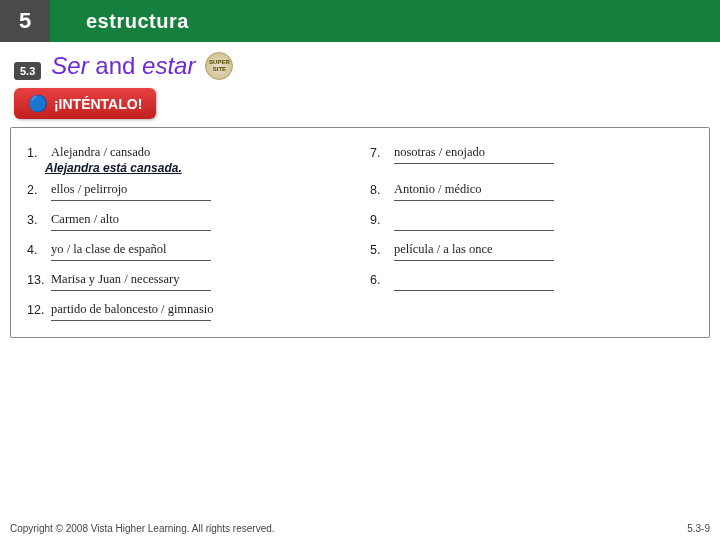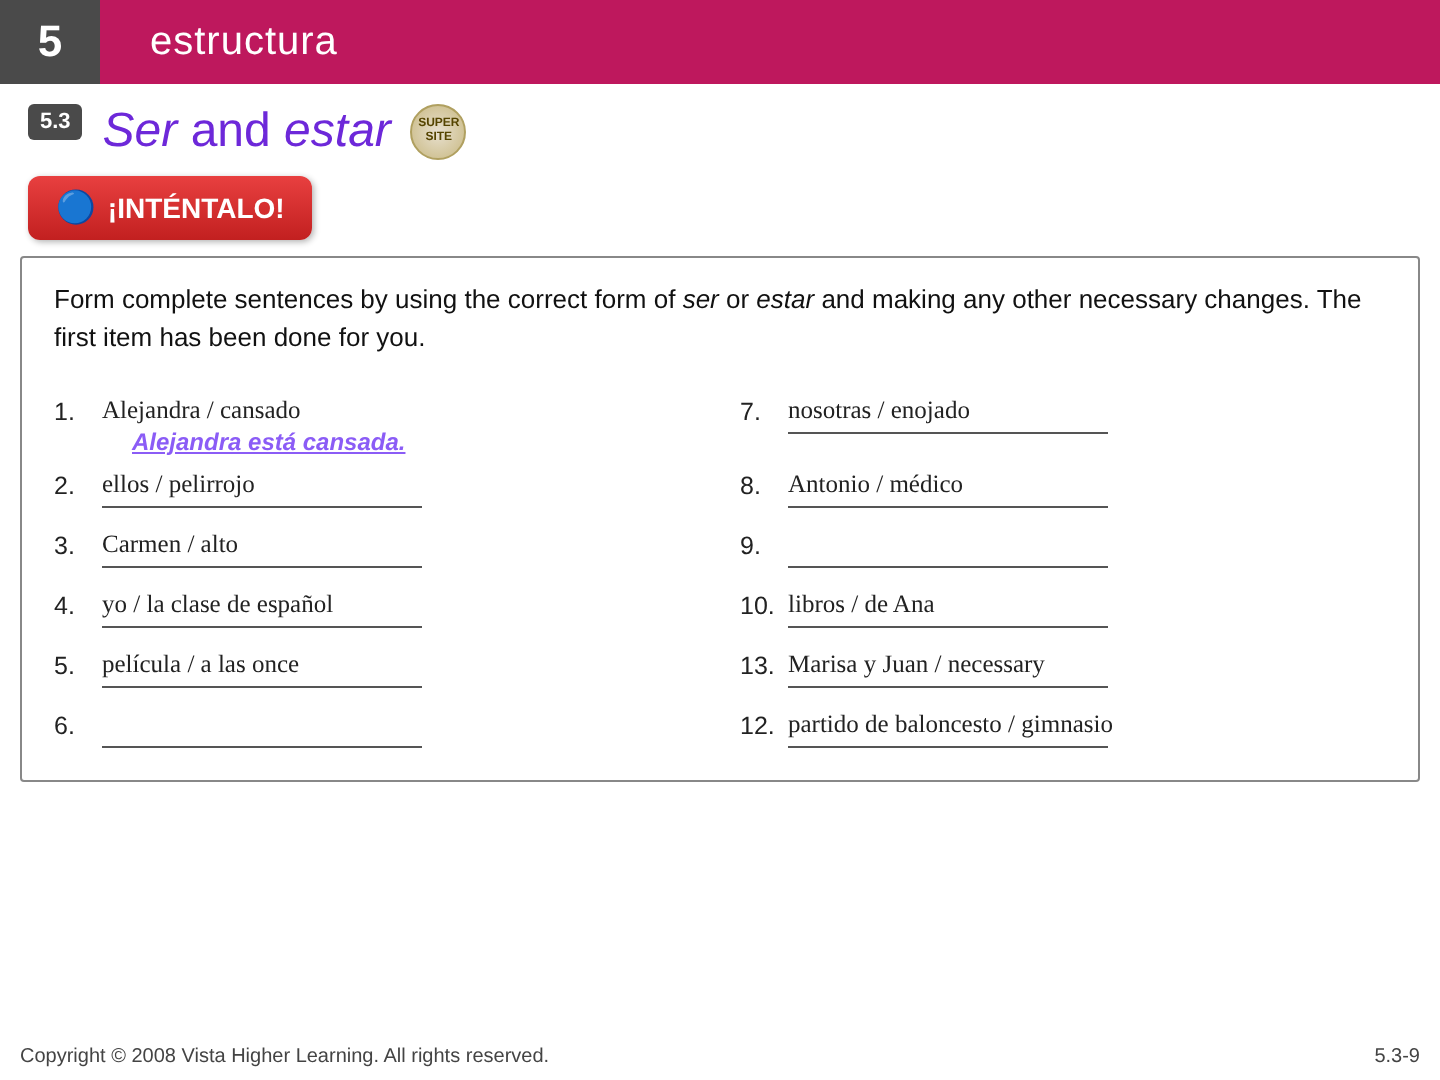--- a/index.html
+++ b/index.html
@@ -23,35 +23,35 @@
       background: #4a4a4a;
       color: #fff;
       font-size: 22px;
       font-weight: bold;
       width: 50px;
       display: flex;
       align-items: center;
       justify-content: center;
     }
     .header-title-bg {
-      background: #be185d;
+      background: #15803d;
       color: #fff;
       font-size: 20px;
-      font-weight: normal;
-      padding: 0 25px;
+      font-weight: bold;
+      padding: 0 36px;
       display: flex;
       align-items: center;
       flex: 1;
       letter-spacing: 0.5px;
     }
 
     
     .section-label-row {
       display: flex;
-      align-items: flex-start;
+      align-items: flex-end;
       padding: 10px 28px 4px 14px;
       gap: 10px;
     }
     .section-badge {
       background: #4a4a4a;
       color: #fff;
       font-size: 11px;
       font-weight: bold;
       padding: 3px 6px;
       border-radius: 3px;
@@ -141,26 +141,26 @@
       padding-top: 1px;
     }
     .item-text {
       font-size: 12.5px;
       color: #222;
       flex: 1;
       font-family: Liberation Serif, serif;
     }
     .item-answer {
       font-size: 12px;
-      color: #8b5cf6;
+      color: #0f172a;
       font-weight: bold;
       font-style: italic;
       text-decoration: underline;
       margin-top: 1px;
-      margin-left: 39px;
+      margin-left: 18px;
     }
     .answer-line {
       border: none;
       border-bottom: 1.5px solid #555;
       width: 160px;
       display: block;
       margin-top: 3px;
       margin-left: 24px;
       margin-bottom: 4px;
     }
@@ -203,23 +203,20 @@
 
 <div class="intentalo-row">
   
   <button class="intentalo-btn">
     <span style="font-size:16px;">🔵</span>
     <span>¡INTÉNTALO!</span>
   </button>
 </div>
 
 <div class="main-box">
-  <div class="instructions">
-    Form complete sentences by using the correct form of <em>ser</em> or <em>estar</em> and making any other necessary changes. The first item has been done for you.
-  </div>
 
   <div class="exercise-grid" id="exercise-grid">
   <div class="exercise-item">
         <div class="exercise-item-row">
           <span class="item-num">1.</span>
           <span class="item-text">Alejandra / cansado</span>
         </div>
         <div class="item-answer">Alejandra está cansada.</div>
       </div>
       <div class="exercise-item">
@@ -253,27 +250,20 @@
       <div class="exercise-item">
         <div class="exercise-item-row">
           <span class="item-num">9.</span>
         </div>
         <hr class="answer-line">
       </div>
       <div class="exercise-item">
         <div class="exercise-item-row">
           <span class="item-num">4.</span>
           <span class="item-text">yo / la clase de español</span>
-        </div>
-        <hr class="answer-line">
-      </div>
-      <div class="exercise-item">
-        <div class="exercise-item-row">
-          <span class="item-num">10.</span>
-          <span class="item-text">libros / de Ana</span>
         </div>
         <hr class="answer-line">
       </div>
       <div class="exercise-item">
         <div class="exercise-item-row">
           <span class="item-num">5.</span>
           <span class="item-text">película / a las once</span>
         </div>
         <hr class="answer-line">
       </div>

